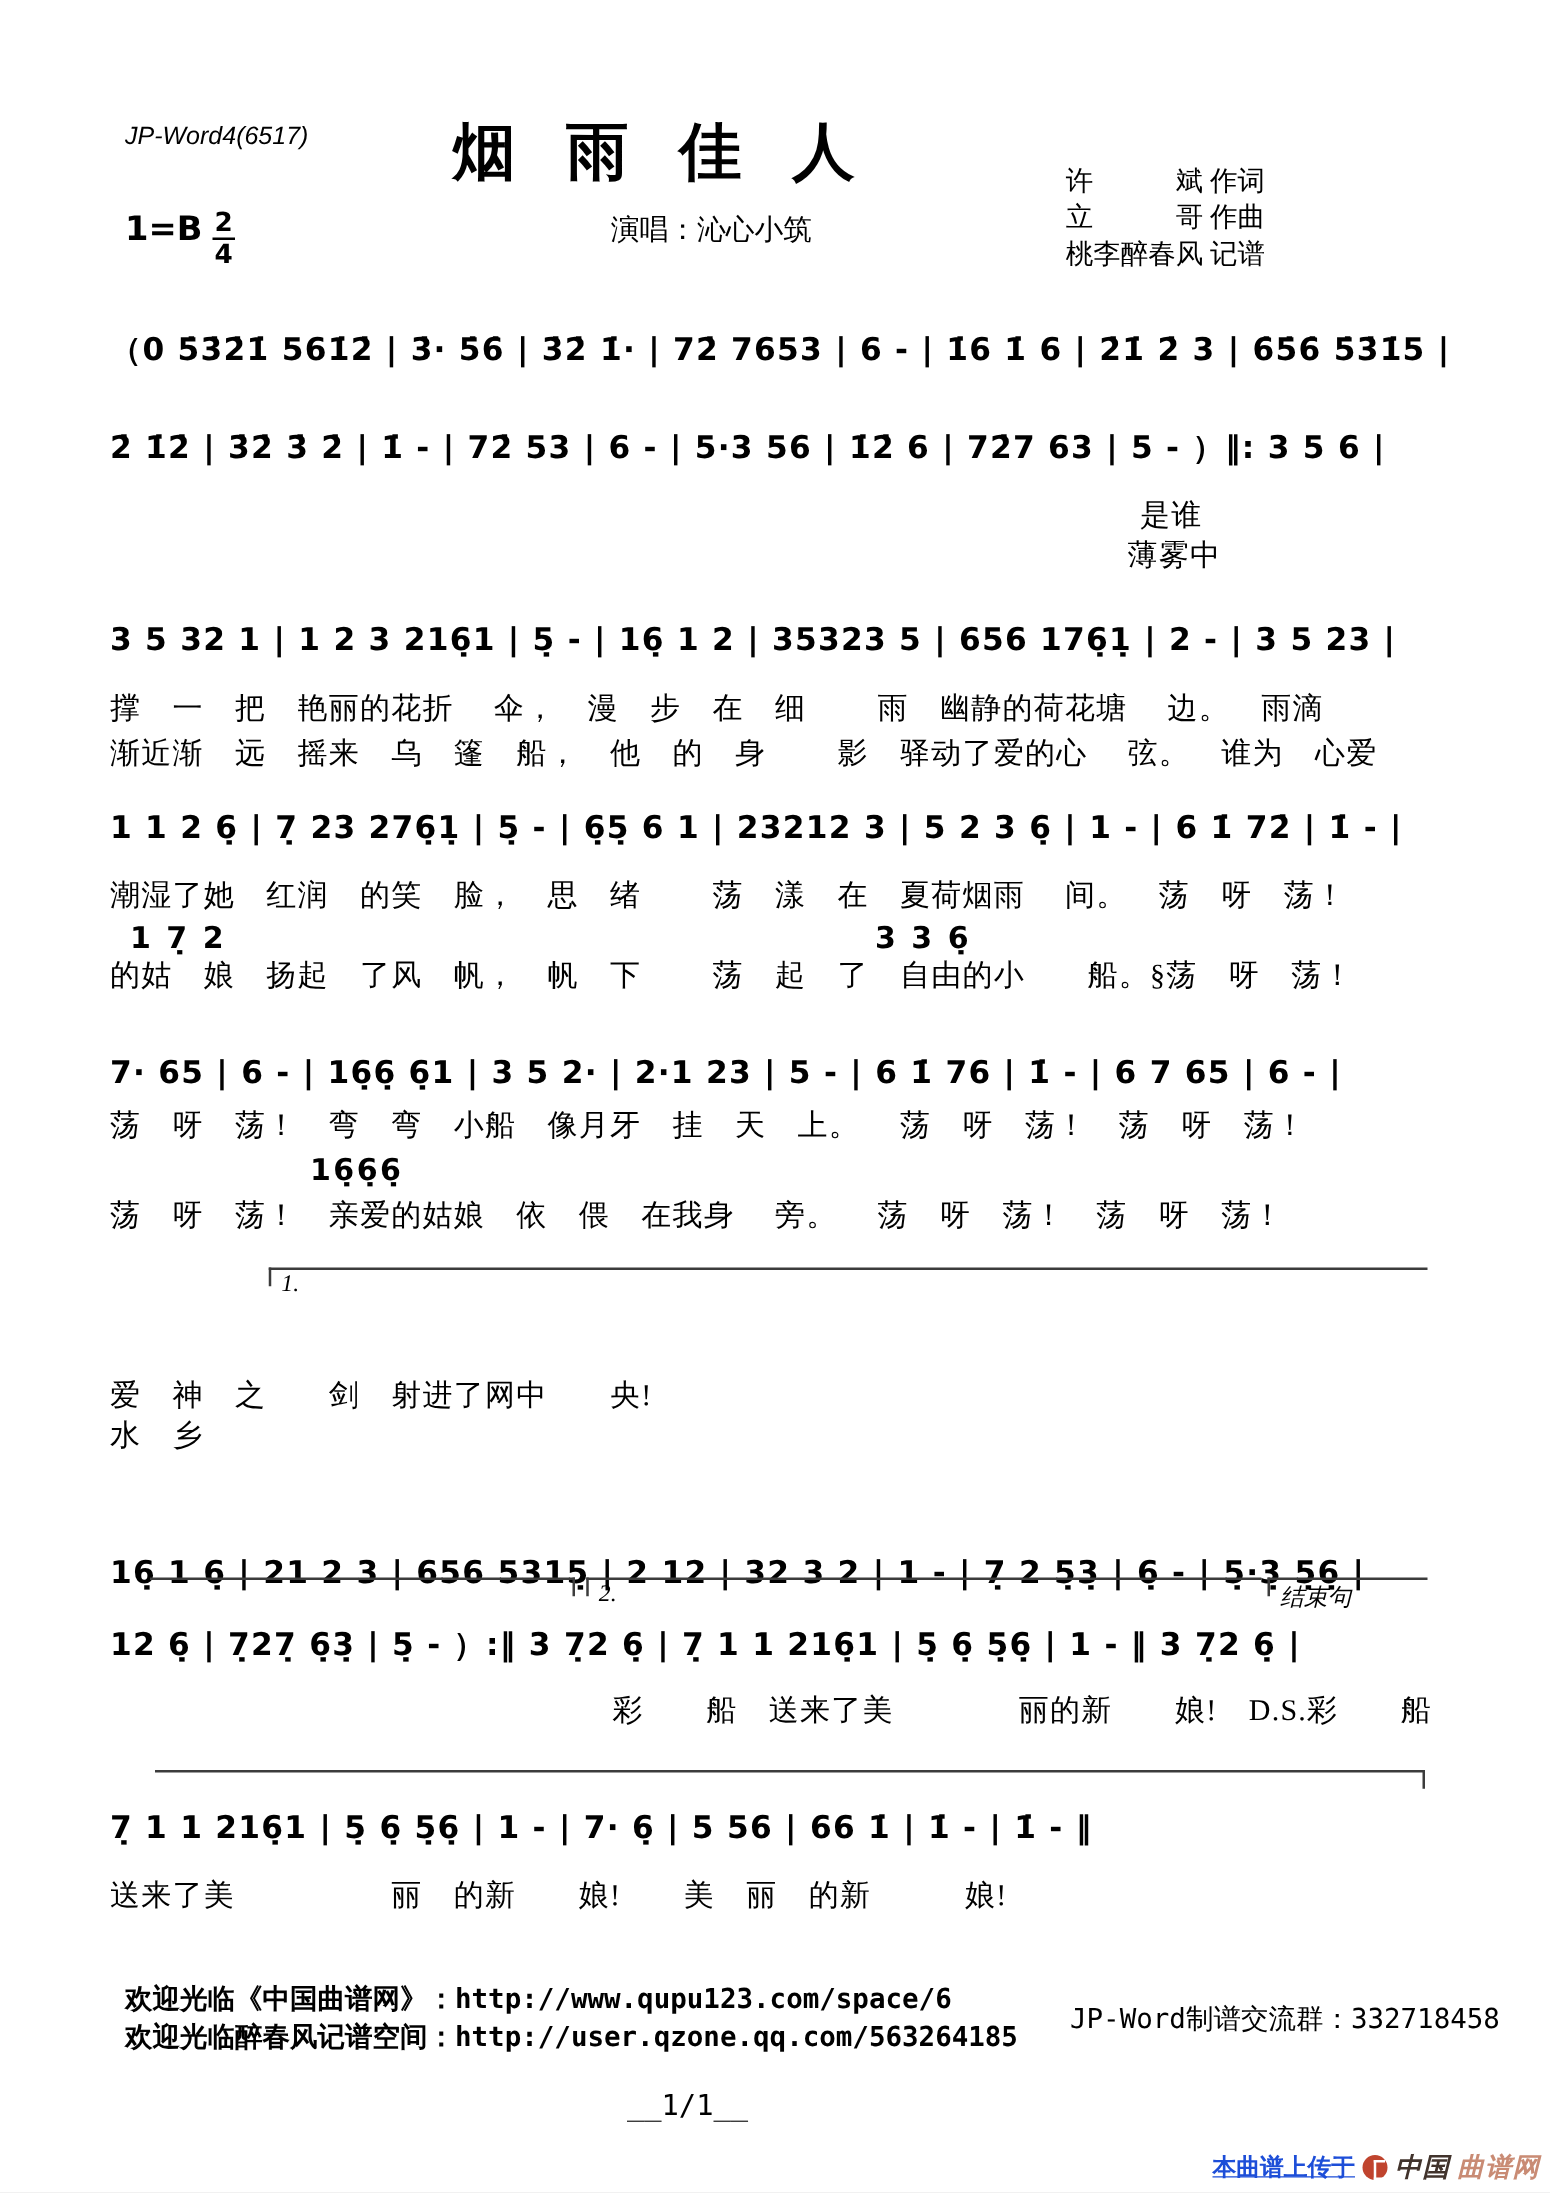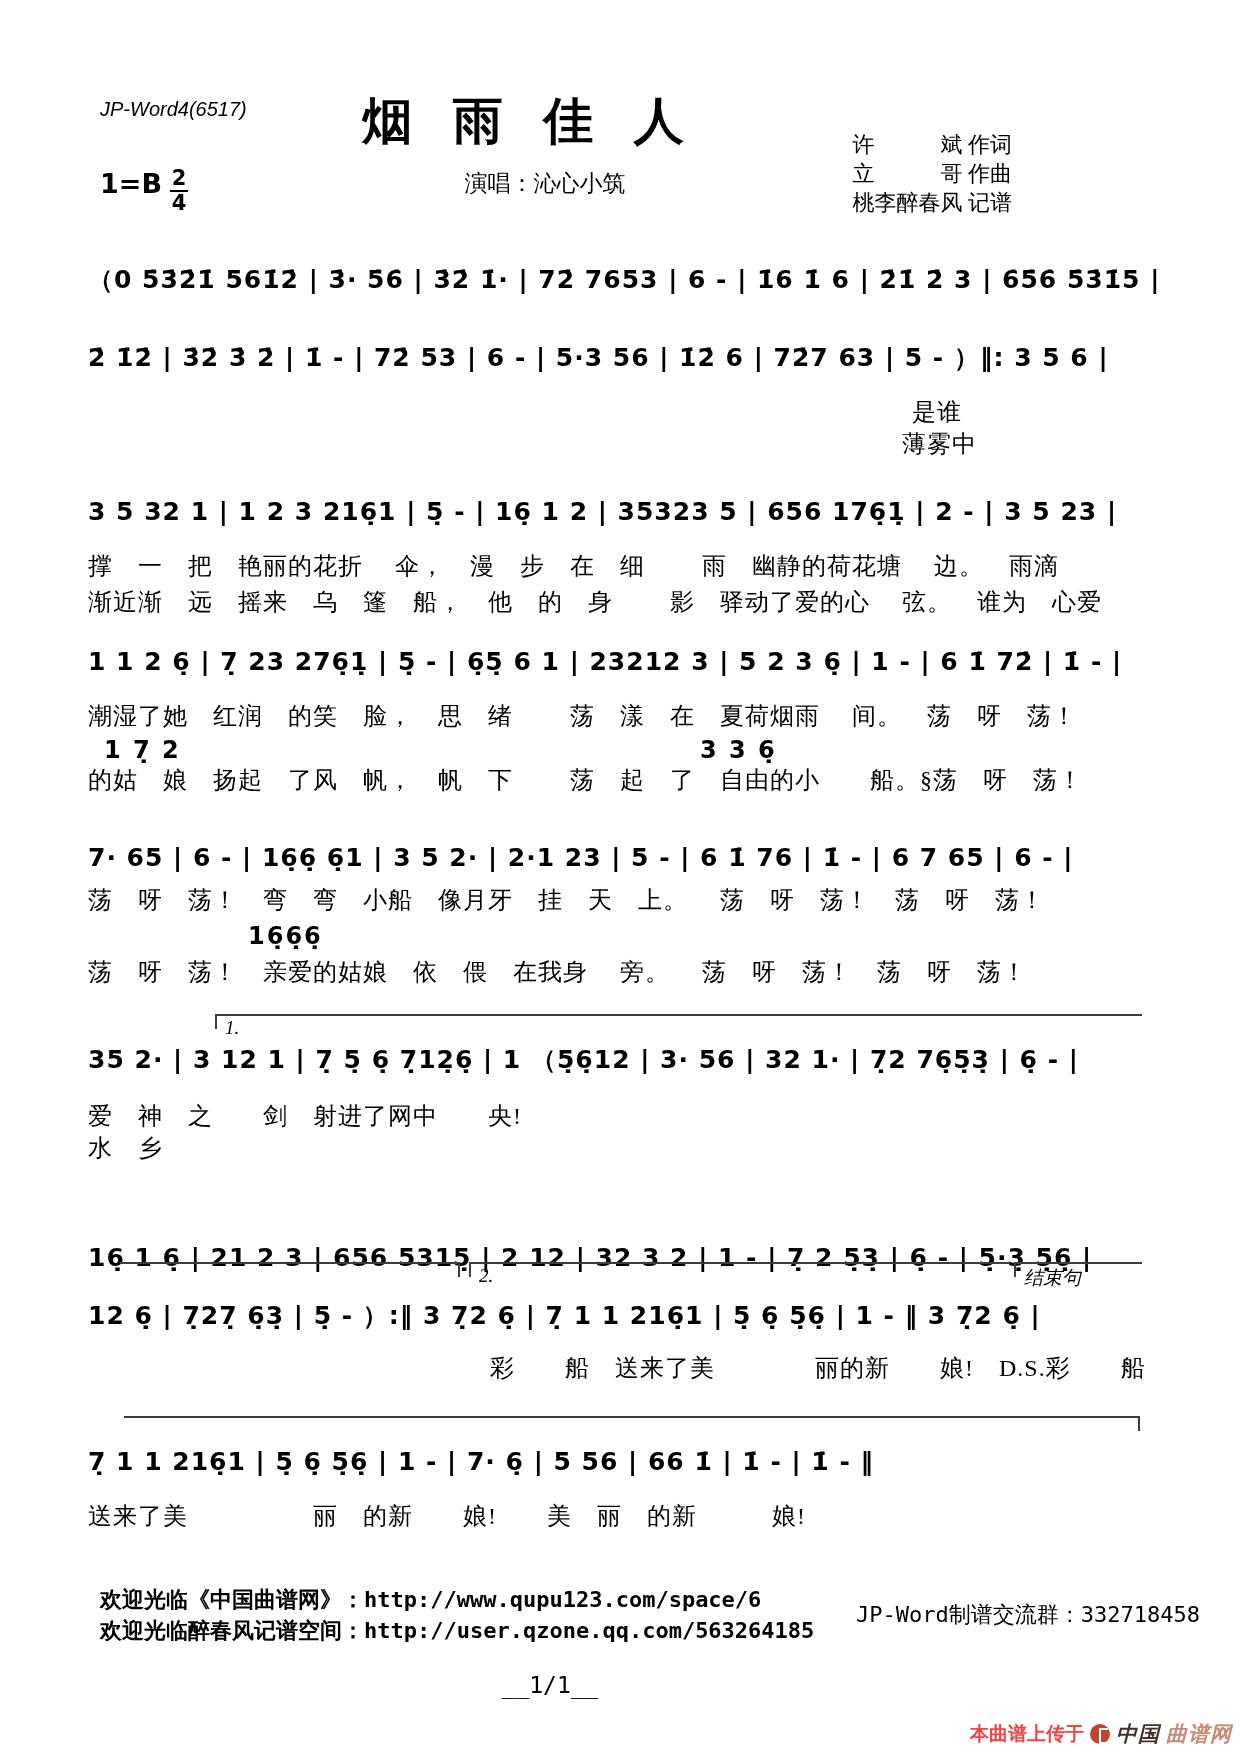--- a/index.html
+++ b/index.html
@@ -3,21 +3,21 @@
 <meta charset="utf-8">
 <style>
   html,body{margin:0;padding:0;background:#e8e8e8;}
   .page{position:relative;width:1240px;height:1754px;background:#ffffff;margin:0 auto;
         font-family:"Liberation Serif",serif;color:#000;overflow:hidden;}
   
   .generator{position:absolute;left:100px;top:98px;font-family:"Liberation Sans",sans-serif;
              font-style:italic;font-size:20px;text-align:right;}
   .title{position:absolute;left:0;top:88px;width:1060px;text-align:center;
          font-size:50px;font-weight:bold;letter-spacing:14px;}
-  .performer{position:absolute;left:0;top:168px;width:1090px;text-align:center;font-size:23px;}
+  .performer{position:absolute;left:0;top:168px;width:1090px;text-align:center;font-size:23px;padding-left:24px;}
   .credits{position:absolute;right:228px;top:130px;text-align:justify;font-size:22px;line-height:29px;}
   .credits div{white-space:pre;text-align:right;}
   .keysig{position:absolute;left:100px;top:168px;font-size:27px;font-weight:bold;
           font-family:"DejaVu Sans",sans-serif;display:flex;gap:8px;}
   .ts{display:inline-flex;flex-direction:column;align-items:center;font-size:21px;line-height:21px;}
   .ts .ts-bar{width:18px;border-top:2px solid #000;margin:1px 0;}
   
   .music{position:absolute;left:88px;font-family:"DejaVu Sans",sans-serif;font-weight:bold;
          font-size:25px;letter-spacing:1px;white-space:pre;line-height:40px;}
   .frag{position:absolute;font-family:"DejaVu Sans",sans-serif;font-weight:bold;
@@ -31,21 +31,21 @@
                   font-family:"Liberation Serif",serif;font-weight:normal;letter-spacing:0;}
   
   .footer-left{position:absolute;left:100px;top:1584px;font-size:22px;line-height:31px;
                font-family:"DejaVu Sans Mono",monospace;font-weight:bold;}
   .footer-right{position:absolute;left:856px;top:1600px;font-size:22px;
                 font-family:"DejaVu Sans Mono",monospace;font-weight:normal;text-align:center;}
   .page-indicator{position:absolute;left:0;top:1672px;width:1100px;text-align:center;
                   font-size:23px;font-family:"DejaVu Sans Mono",monospace;}
   .watermark{position:absolute;right:8px;top:1720px;display:flex;align-items:center;gap:6px;
              font-size:19px;}
-  .wm-prefix{color:#ef4444;font-weight:bold;}
+  .wm-prefix{color:#1d4ed8;font-weight:bold;text-decoration:underline;}
   .logo-disc{width:20px;height:20px;border-radius:50%;display:inline-block;position:relative;}
   .logo-disc::after{content:"";position:absolute;left:9px;top:4px;width:7px;height:12px;
                     border-left:2px solid #fff;border-top:2px solid #fff;border-bottom:2px solid #fff;}
   .wm-site{font-weight:bold;font-style:italic;font-size:21px;letter-spacing:1px;}
 </style>
 </head>
 <body>
 
 <div class="page">
 
@@ -83,21 +83,20 @@
   <div class="lyric" style="top:764px;">的姑　娘　扬起　了风　帆，　帆　下　　 荡　起　了　自由的小　　船。§荡　呀　荡！</div>
 
   <div class="music" style="top:838px;">7· 65 | 6 - | 16̣6̣ 6̣1 | 3 5 2· | 2·1 23 | 5 - | 6 1̇ 76 | 1̇ - | 6 7 65 | 6 - |</div>
   <div class="lyric" style="top:884px;">荡　呀　荡！　弯　弯　小船　像月牙　挂　天　上。　 荡　呀　荡！　荡　呀　荡！</div>
   <div class="frag" style="left:248px;top:922px;">16̣6̣6̣</div>
   <div class="lyric" style="top:956px;">荡　呀　荡！　亲爱的姑娘　依　偎　在我身　 旁。　 荡　呀　荡！　荡　呀　荡！</div>
 
   <div class="bracket tick-left" style="left:215px;top:1014px;width:925px;">
     <span class="label">1.</span>
   </div>
-  <div class="music" style="top:1040px;">35 2· | 3 12 1 | 7̣ 5̣ 6̣ 7̣12̣6̣ | 1 （5̣6̣12 | 3· 56 | 32 1· | 7̣2 76̣5̣3̣ | 6̣ - |</div>
   <div class="lyric" style="top:1100px;">爱　神　之　　剑　射进了网中　　央!</div>
   <div class="lyric" style="top:1132px;">水　乡</div>
 
   <div class="music" style="top:1238px;">16̣ 1 6̣ | 21 2 3 | 656 5315̣ | 2 12 | 32 3 2 | 1 - | 7̣ 2 5̣3̣ | 6̣ - | 5̣·3̣ 5̣6̣ |</div>
 
   <div class="bracket tick-right" style="left:120px;top:1262px;width:338px;"></div>
   <div class="bracket tick-left" style="left:469px;top:1262px;width:538px;">
     <span class="label">2.</span>
   </div>
   <div class="bracket tick-left" style="left:1014px;top:1262px;width:126px;">

